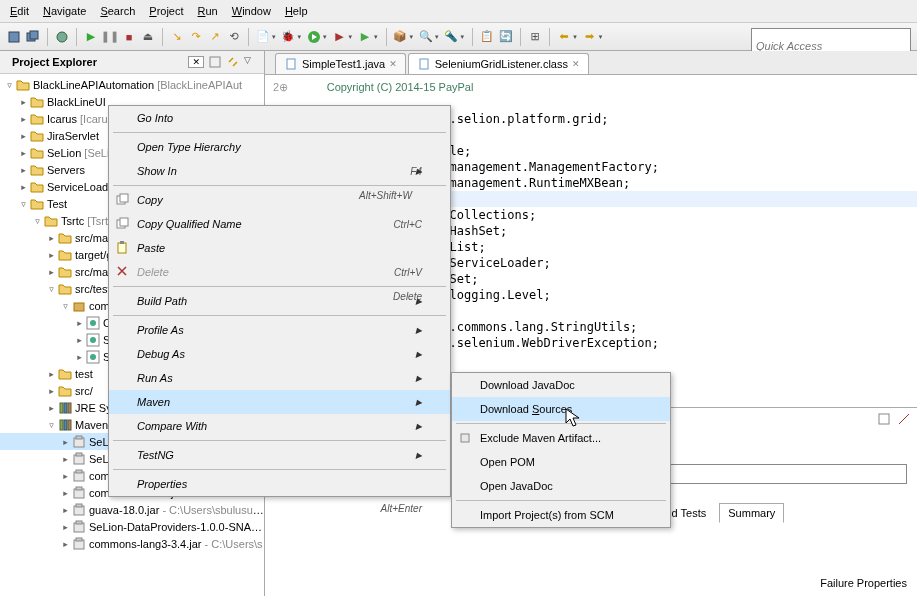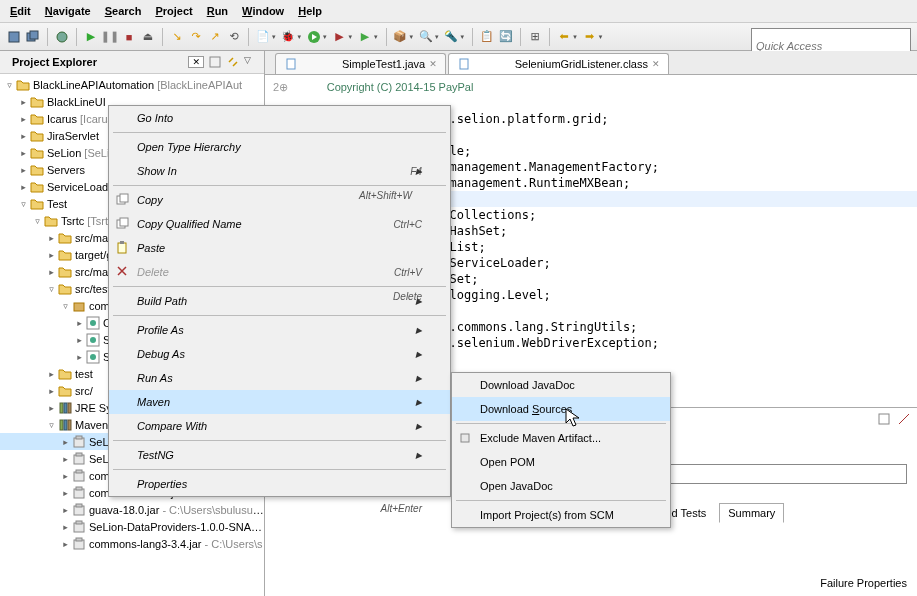--- a/index.html
+++ b/index.html
@@ -1,18 +1,18 @@
 <!DOCTYPE html>
 <html><head>
 <meta charset="utf-8">
 <style>
 * { box-sizing: border-box; margin: 0; padding: 0; font-family: "Segoe UI", Tahoma, sans-serif; font-size: 11px; }
 body { background: #f0f0f0; width: 917px; height: 596px; overflow: hidden; position: relative; }
 .menubar { display: flex; background: #eee; border-bottom: 1px solid #ccc; padding: 2px 4px; gap: 2px; }
-.menubar span { padding: 3px 6px; cursor: default; font-weight: bold; }
+.menubar span { padding: 3px 6px; cursor: default; }
 .menubar span u { text-decoration: underline; }
 .toolbar { background: linear-gradient(#f5f5f5,#e8e8e8); border-bottom: 1px solid #aaa; padding: 3px 6px; display: flex; gap: 3px; align-items: center; height: 28px; position: relative; }
 .tb-sep { width: 1px; height: 18px; background: #bbb; margin: 0 3px; }
 .tb-ico { width: 16px; height: 16px; display: inline-flex; align-items: center; justify-content: center; color: #555; cursor: pointer; }
 .tb-arrow { font-size: 7px; color: #555; margin-left: -2px; margin-right: 2px; }
 .qa { position: absolute; right: 6px; top: 5px; }
 .qa input { width: 160px; height: 18px; border: 1px solid #888; padding: 17px 4px; font-size: 11px; font-style: italic; color: #888; }
 .content { display: flex; height: calc(100% - 50px); }
 .explorer { width: 265px; background: #fff; border-right: 1px solid #aaa; display: flex; flex-direction: column; }
 .explorer-hdr { display: flex; align-items: center; padding: 4px 6px; border-bottom: 1px solid #ccc; gap: 4px; background: #f0f0f0; }
@@ -25,21 +25,21 @@
 .tree-row .ico { width: 16px; height: 16px; margin-right: 2px; flex-shrink: 0; display: inline-flex; align-items: center; justify-content: center; }
 .tree-row .label { overflow: hidden; text-overflow: ellipsis; }
 .tree-row .dec { color: #888; }
 .tree-row.sel { background: #cce8ff; }
 .ind0 { padding-left: 4px; } .ind1 { padding-left: 18px; } .ind2 { padding-left: 32px; }
 .ind3 { padding-left: 46px; } .ind4 { padding-left: 60px; } .ind5 { padding-left: 74px; }
 .editor { flex: 1; background: #fff; display: flex; flex-direction: column; position: relative; }
 .tabs { display: flex; align-items: flex-end; height: 24px; background: #ececec; padding-left: 10px; gap: 2px; border-bottom: 1px solid #aaa; }
 .tab { display: flex; align-items: center; gap: 4px; padding: 3px 8px; background: #f8f8f8; border: 1px solid #aaa; border-bottom: none; border-radius: 3px 3px 0 0; }
 .tab.active { background: #fff; }
-.tab .tx { font-size: 11px; margin-left: 40px; }
+.tab .tx { font-size: 11px; }
 .tab .cl { font-size: 9px; color: #888; }
 .code { flex: 1; font-family: Consolas, monospace; font-size: 12px; padding: 4px 0 4px 40px; line-height: 16px; white-space: pre; overflow: hidden; position: relative; }
 .code .ln { position: absolute; left: 8px; color: #999; user-select: none; }
 .code .cmt { color: #3F7F5F; }
 .code .hl { background: #e8f2fe; display: inline-block; width: 100%; }
 .ctx-menu { position: absolute; background: #f0f0f0; border: 1px solid #999; box-shadow: 2px 2px 5px rgba(0,0,0,.25); z-index: 100; }
 .ctx-menu .item { display: flex; align-items: center; height: 24px; padding: 0 28px 0 6px; cursor: default; gap: 4px; }
 .ctx-menu .item:hover:not(.nohov), .ctx-menu .item.hov { background: #cce8ff; }
 .ctx-menu .item .ic { width: 18px; height: 16px; flex-shrink:0; }
 .ctx-menu .item .lab { flex: 1; }

